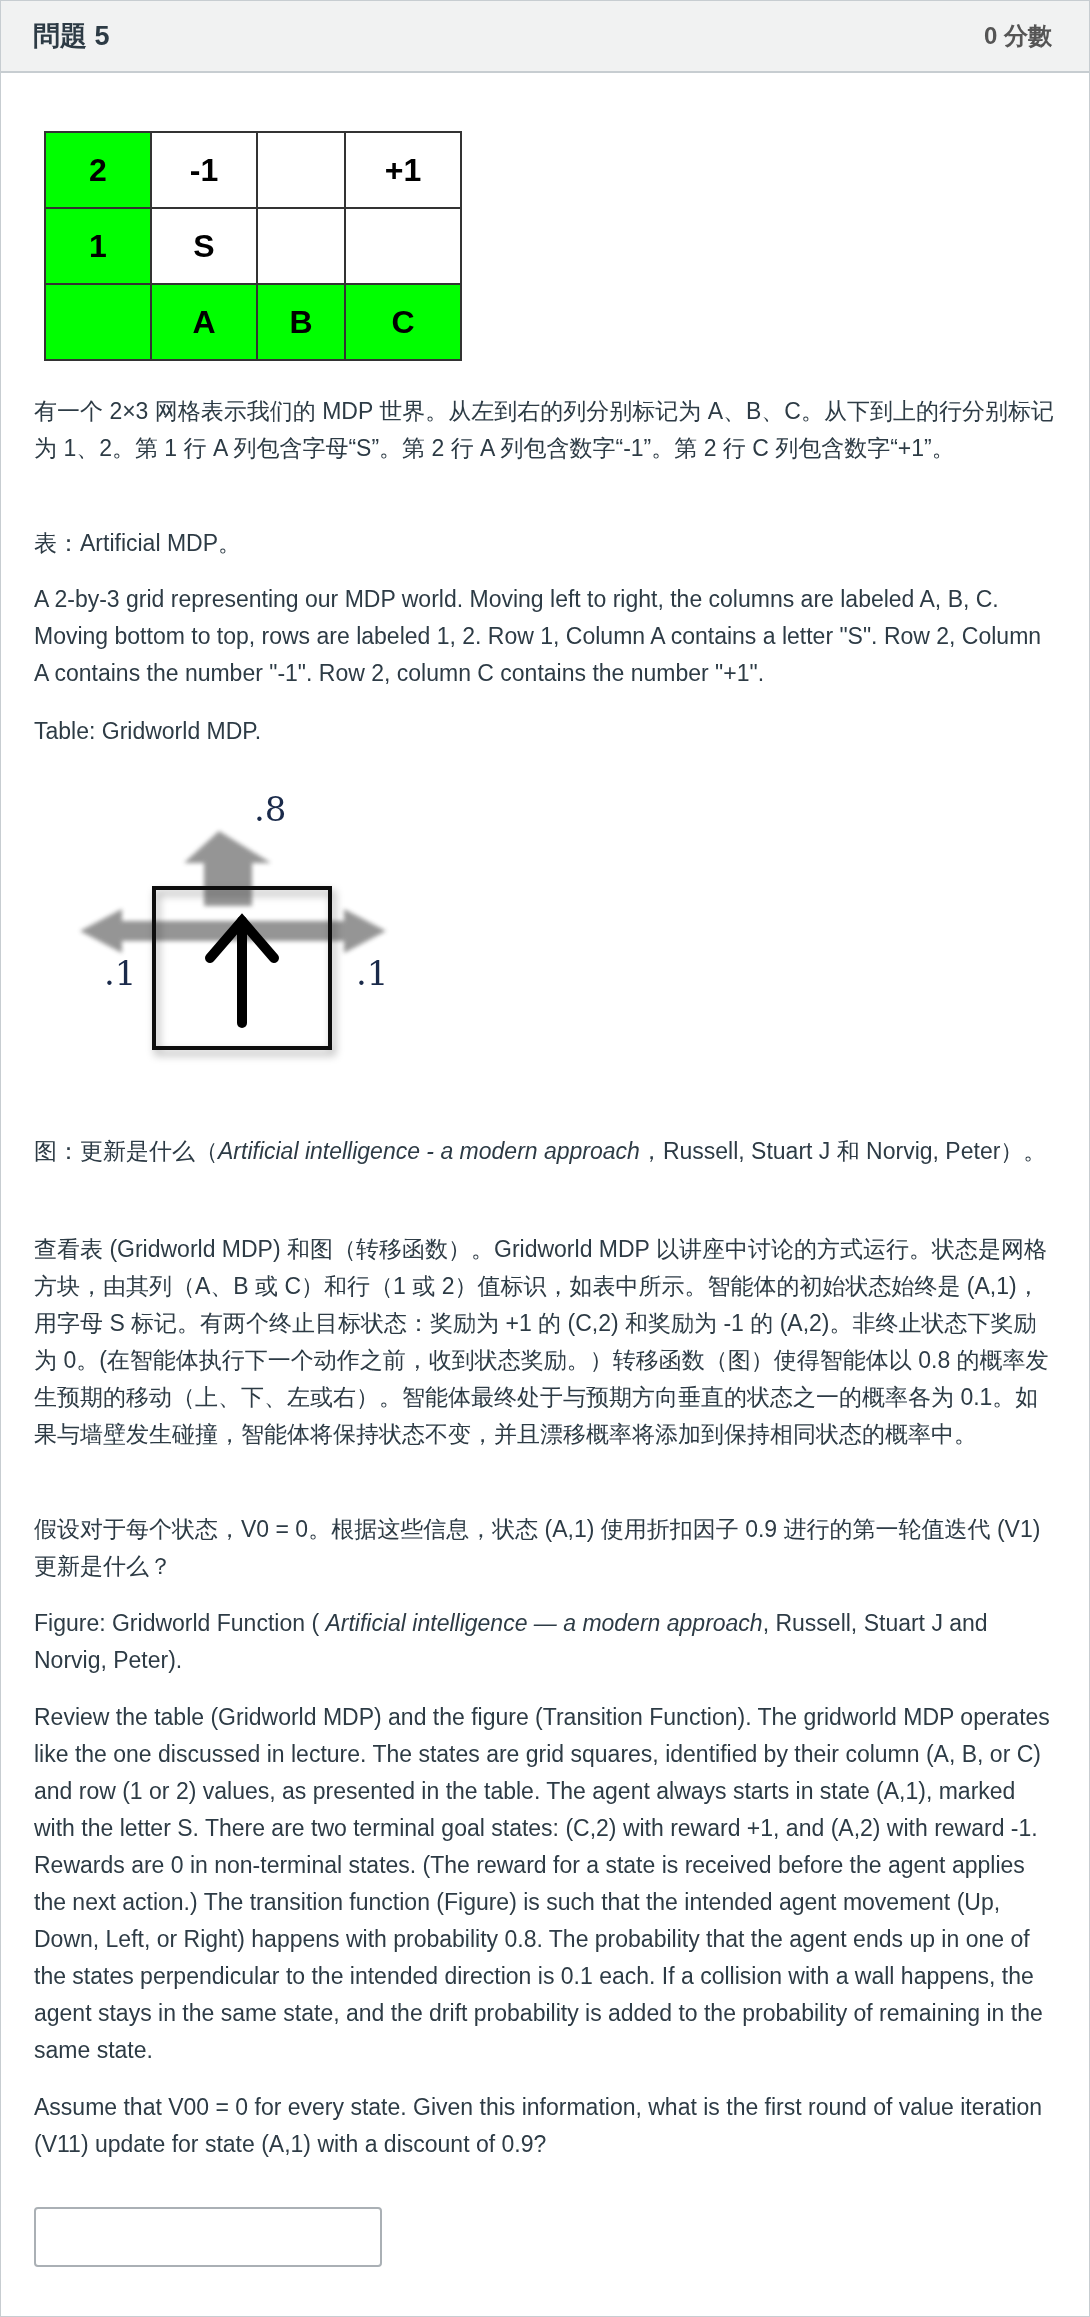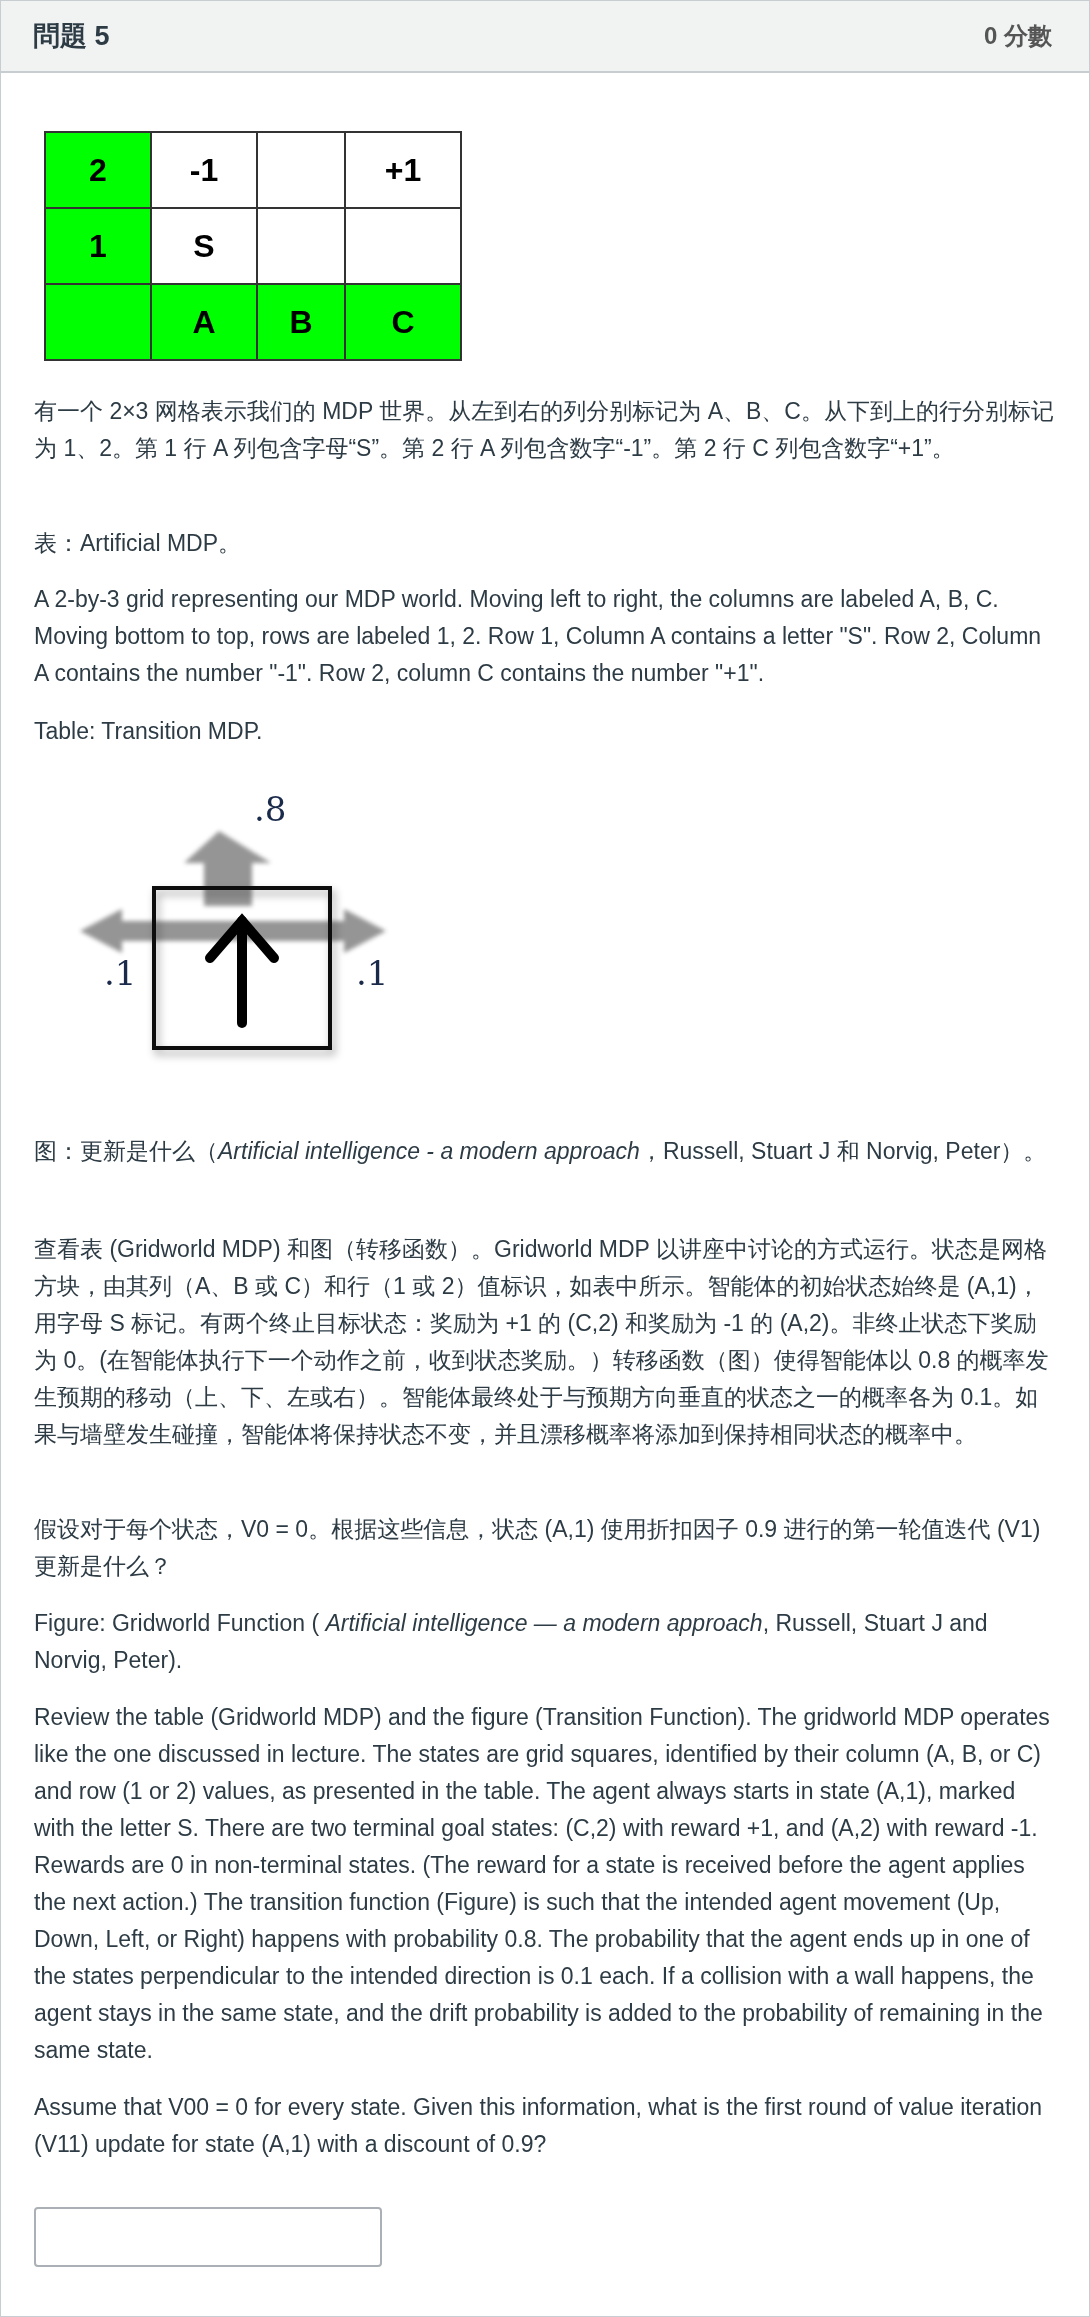--- a/index.html
+++ b/index.html
@@ -78,21 +78,21 @@
         <td class="green">A</td>
         <td class="green">B</td>
         <td class="green">C</td>
       </tr>
     </tbody>
       </table>
 
     <p class="txt" style="top:320px">有一个 2×3 网格表示我们的 MDP 世界。从左到右的列分别标记为 A、B、C。从下到上的行分别标记为 1、2。第 1 行 A 列包含字母“S”。第 2 行 A 列包含数字“-1”。第 2 行 C 列包含数字“+1”。</p>
     <p class="txt" style="top:452px">表：Artificial MDP。</p>
     <p class="txt" style="top:508px">A 2-by-3 grid representing our MDP world. Moving left to right, the columns are labeled A, B, C. Moving bottom to top, rows are labeled 1, 2. Row 1, Column A contains a letter "S". Row 2, Column A contains the number "-1". Row 2, column C contains the number "+1".</p>
-    <p class="txt" style="top:640px">Table: Transition MDP.</p>
+    <p class="txt" style="top:640px">Table: Gridworld MDP.</p>
 
     <div class="figure">
       <svg width="320" height="300" viewBox="0 0 320 300">
         <defs>
           <filter id="blur" x="-20%" y="-20%" width="140%" height="140%">
             <feGaussianBlur stdDeviation="2"></feGaussianBlur>
           </filter>
           <filter id="shadow" x="-20%" y="-20%" width="140%" height="140%">
             <feDropShadow dx="3" dy="5" stdDeviation="4" flood-color="#000" flood-opacity="0.35"></feDropShadow>
           </filter>

